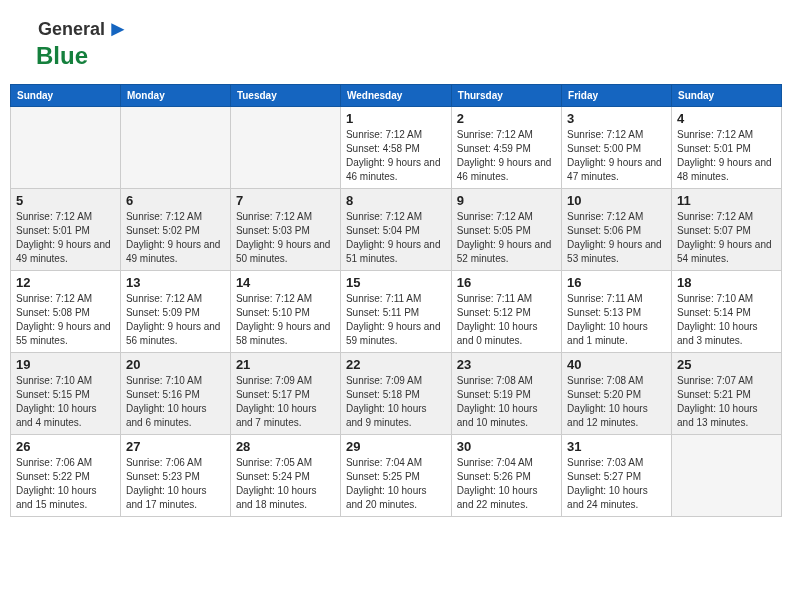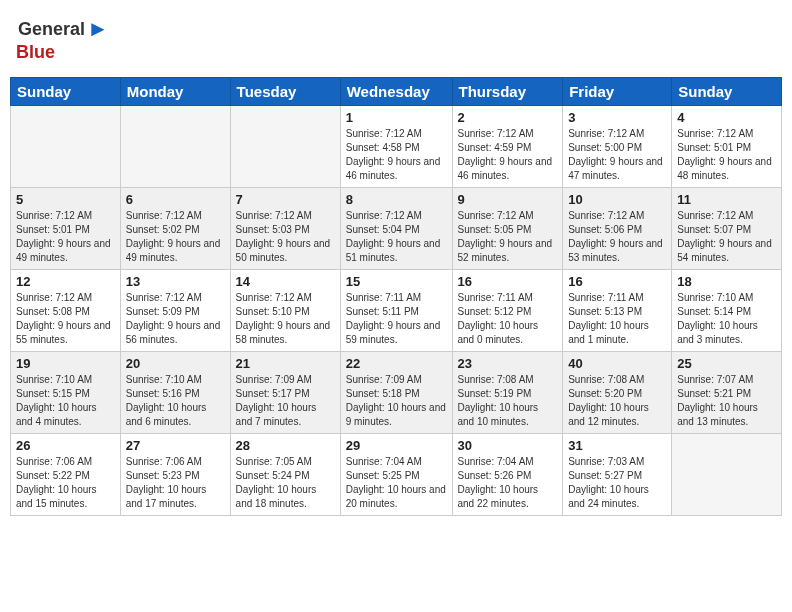--- a/index.html
+++ b/index.html
@@ -14,39 +14,40 @@
       display: flex;
       justify-content: space-between;
       align-items: flex-start;
       margin-bottom: 8px;
       padding: 6px 8px;
     }
     .logo {
       display: flex;
       flex-direction: column;
       align-items: flex-start;
+      margin-left: 20px;
     }
     .logo-top {
       display: flex;
       align-items: center;
     }
     .logo-general {
       font-size: 18px;
       font-weight: bold;
       color: #333;
     }
     .logo-blue-arrow {
       color: #1565c0;
       font-size: 22px;
       margin-left: 2px;
     }
     .logo-blue {
-      font-size: 18px;
+      font-size: 24px;
       font-weight: bold;
-      color: #b91c1c;
+      color: #15803d;
       margin-left: -2px;
       text-align: center;
     }
     .title-area {
       text-align: right;
     }
     .month-title {
       font-size: 32px;
       font-weight: normal;
       color: #222;
@@ -58,21 +59,21 @@
     .calendar {
       width: 100%;
       border-collapse: collapse;
       border: 1px solid #ccc;
     }
     .calendar th {
       background: #1565c0;
       color: #fff;
       text-align: left;
       padding: 5px 6px;
-      font-size: 15px;
+      font-size: 10px;
       border: 1px solid #1055a0;
     }
     .calendar td {
       vertical-align: top;
       padding: 4px 5px;
       border: 1px solid #ccc;
       width: 113px;
       font-size: 10.5px;
       color: #222;
       background: #fff;

